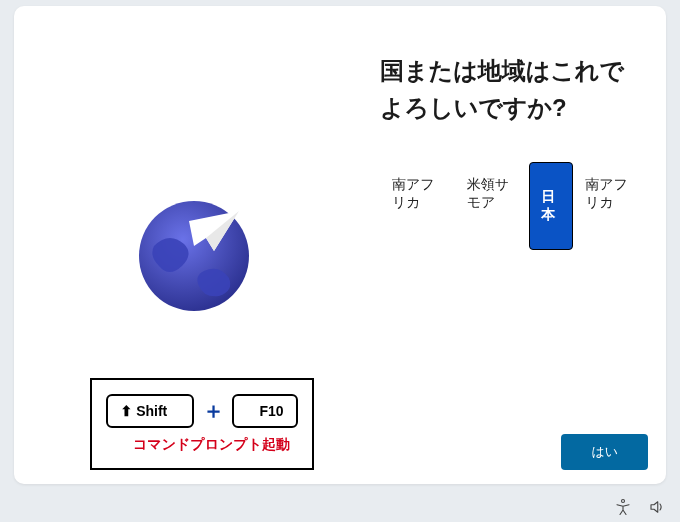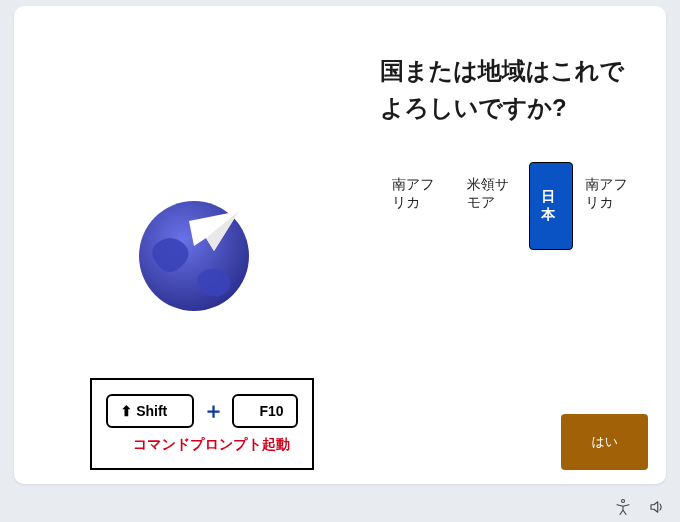--- a/index.html
+++ b/index.html
@@ -124,26 +124,26 @@
     background: #0a53c5;
     color: #fff;
     border: 1px solid #000;
     font-weight: 600;
     padding: 25px 11px;
   }
   .primary-btn {
     position: absolute;
     right: 18px;
     bottom: 14px;
-    background: #a16207;
+    background: #0369a1;
     color: #fff;
     border: none;
     border-radius: 4px;
     font-size: 13px;
-    padding: 19px 30px;
+    padding: 9px 30px;
     cursor: pointer;
   }
 
   .taskbar-icons {
     position: absolute;
     bottom: 6px;
     right: 14px;
     display: flex;
     gap: 16px;
     align-items: center;

